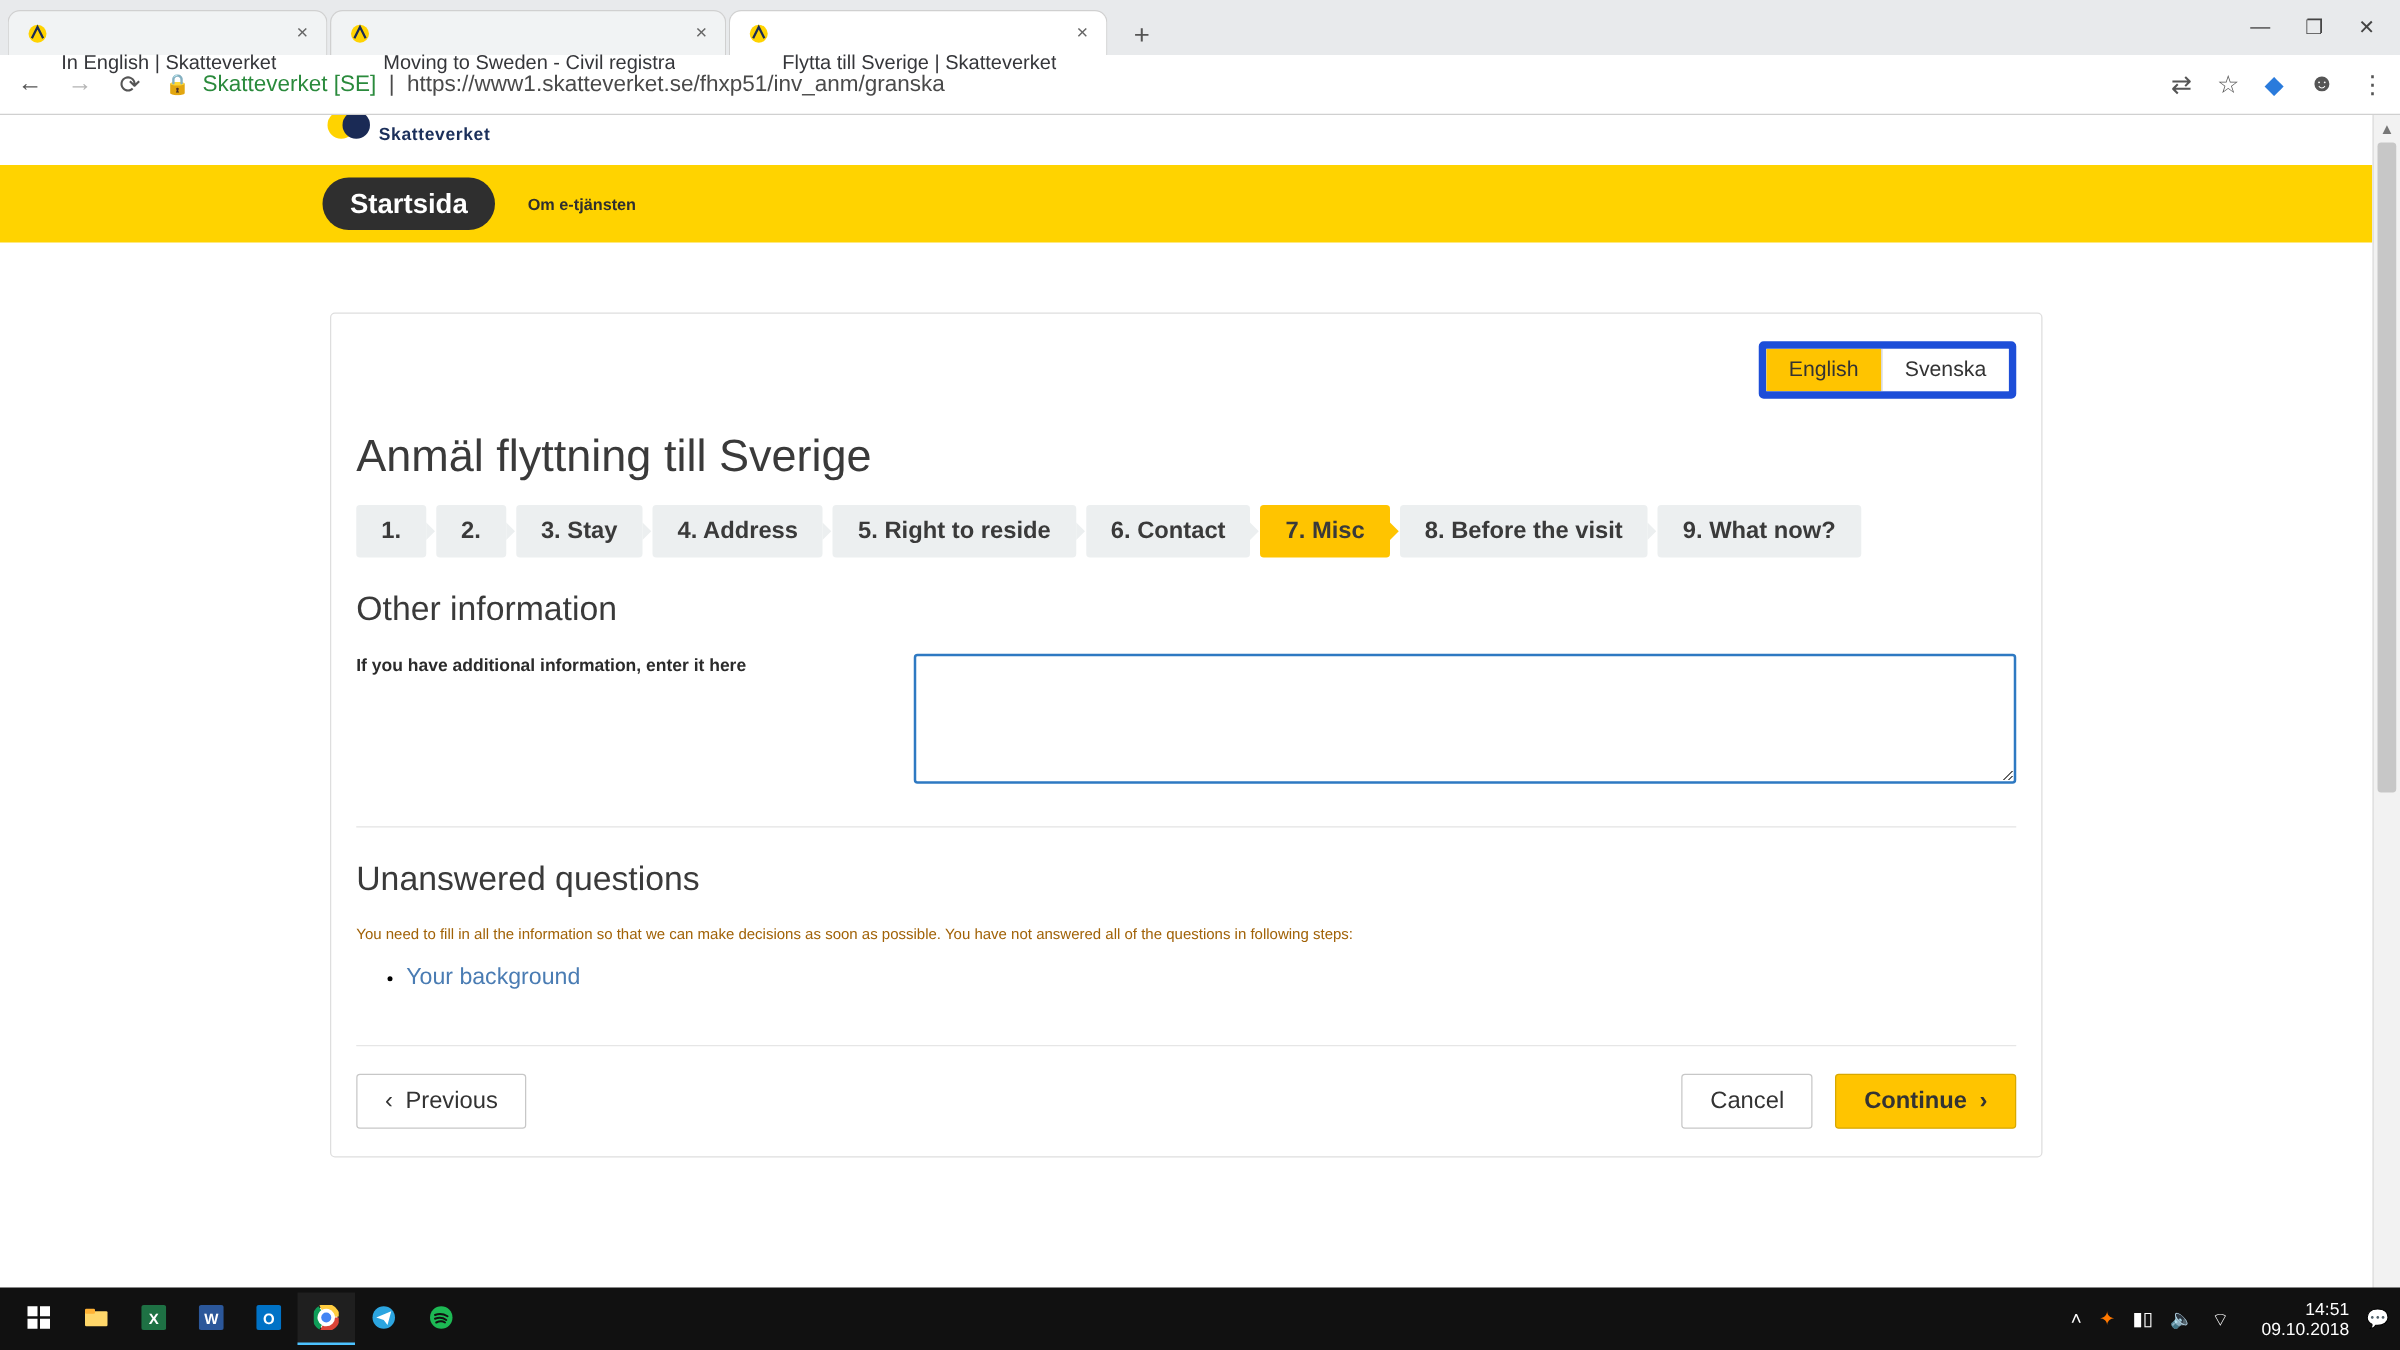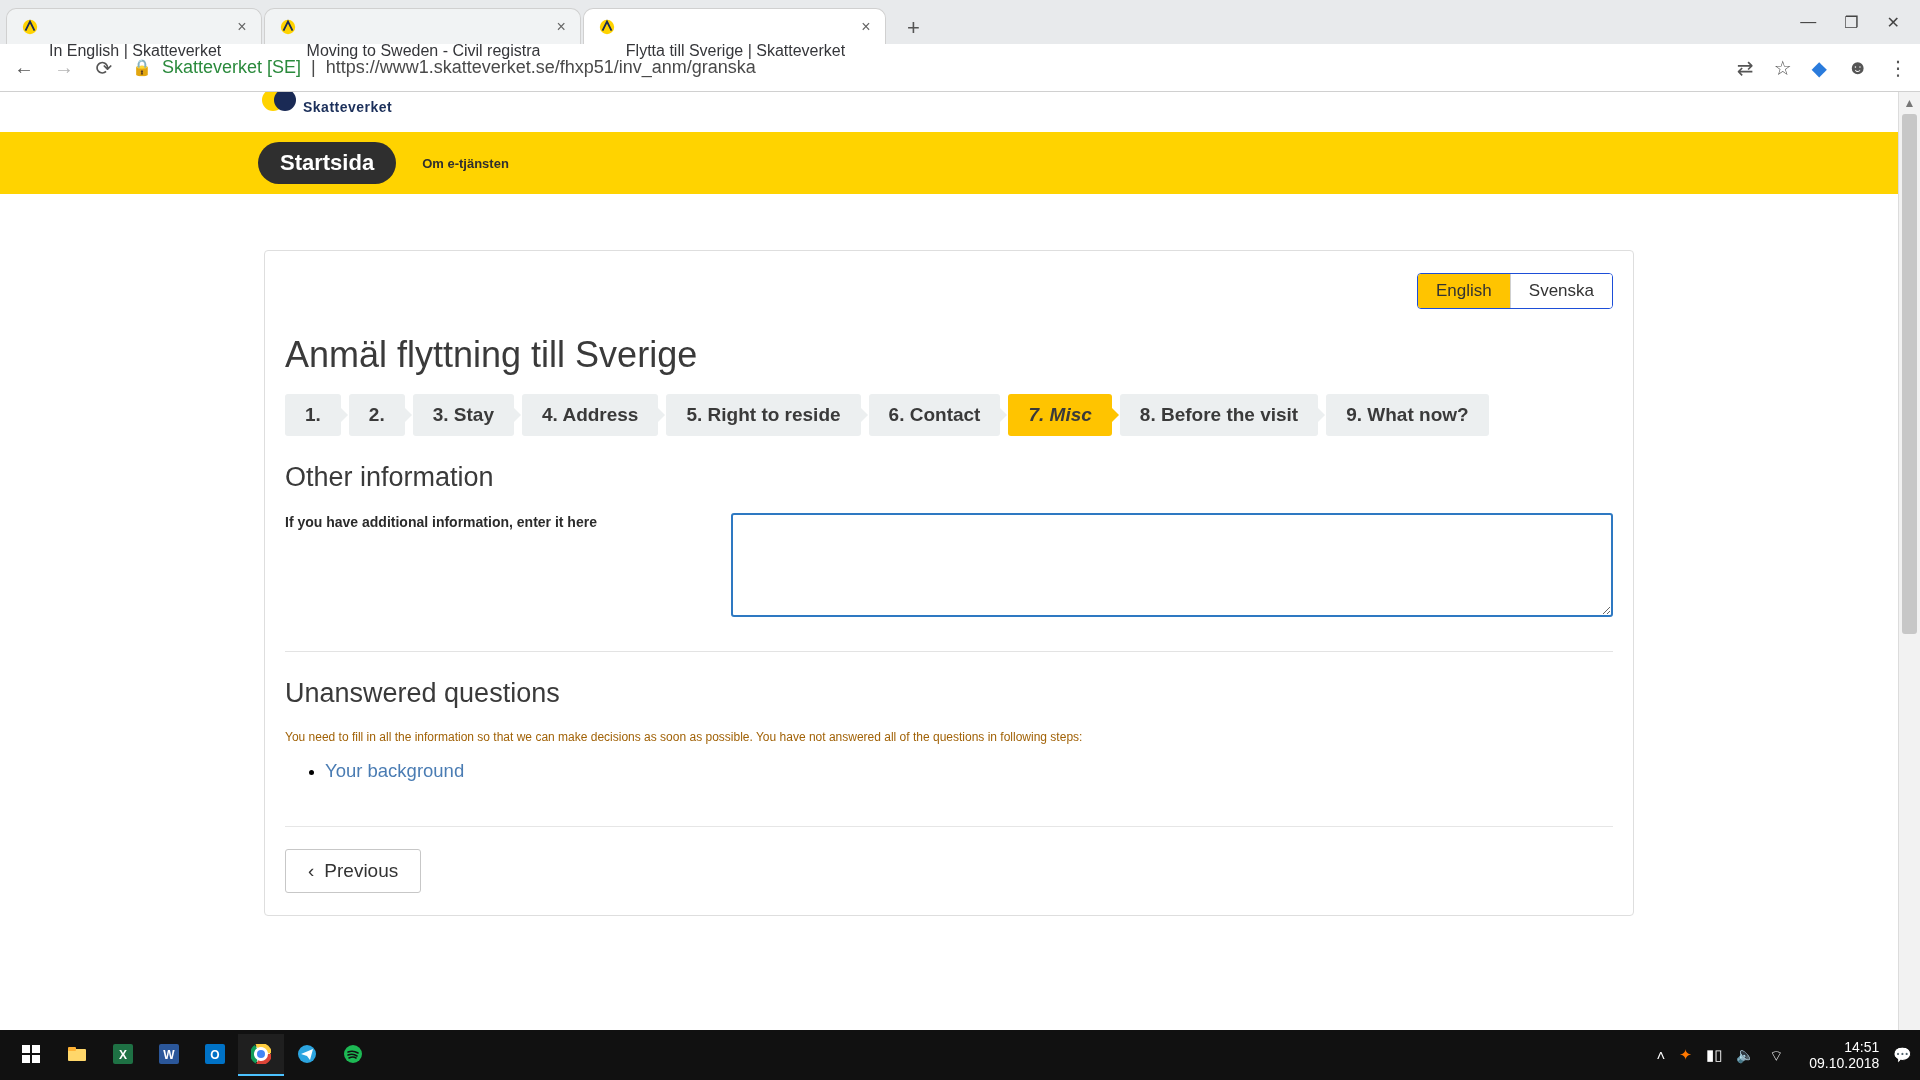--- a/index.html
+++ b/index.html
@@ -49,29 +49,29 @@
   .header-strip { height:40px; position:relative; }
   .logo-wrap{ position:absolute; left:255px; top:-4px; font-size:0;}
   .logo-wrap .brand-under{font-size:14px; color:#1b2f5a; font-weight:600; letter-spacing:.5px;}
 
   .yellowbar { height:62px; background:var(--yellow-bar); display:flex; align-items:center; padding-left:258px; gap:26px;}
   .pill { background:#2f2f2f; color:#fff; font-size:22px; font-weight:600; padding:8px 22px; border-radius:22px; cursor:pointer;}
   .yellowbar .link { font-size:13px; color:#2f2f2f; cursor:pointer;font-weight:bold;}
 
   .card { width:1370px; margin:56px auto 0 auto; background:#fff; border:1px solid #dedede; border-radius:4px; padding:22px 20px 22px 20px;}
   .lang-toggle{ display:flex; justify-content:flex-end; }
-  .lang-toggle .grp{display:flex; border:1px solid #1d4ed8; border-radius:4px; overflow:hidden;}
+  .lang-toggle .grp{display:flex; border:6px solid #1d4ed8; border-radius:4px; overflow:hidden;}
   .lang-toggle button{border:none; background:#fff; padding:7px 18px; font-size:17px; color:#333; cursor:pointer;}
   .lang-toggle button.active{background:#ffc400;}
   .lang-toggle button + button{border-left:1px solid #cfcfcf;}
 
   h1.page-title{ font-size:36px; font-weight:500; color:#3a3a3a; margin:25px 0 18px 0;}
   .steps{display:flex; gap:8px; margin-bottom:26px;}
   .step{ background:var(--step-bg); color:var(--step-text); font-size:19px; font-weight:600; padding:10px 20px; border-radius:3px; position:relative; cursor:pointer; white-space:nowrap;}
-  .step.active{ background:var(--step-active);font-style:italic;}
+  .step.active{ background:var(--step-active);}
   .step::after{content:""; position:absolute; right:-7px; top:50%; transform:translateY(-50%); border-left:7px solid var(--step-bg); border-top:7px solid transparent; border-bottom:7px solid transparent;}
   .step.active::after{border-left-color:var(--step-active);}
   .step:last-child::after{display:none;}
 
   h2.section{ font-size:27px; font-weight:400; color:#3a3a3a; margin-bottom:20px;}
   .hr-lite{border:none; border-top:1px solid #e3e3e3; margin:34px 0 26px 0;}
 
   .info-row{display:flex; gap:26px; align-items:flex-start;}
   .info-row label{flex:0 0 420px; font-size:14px; font-weight:600; color:#2b2b2b; line-height:1.35;}
   .info-row textarea{flex:1; height:104px; border:2px solid #2e79c2; border-radius:3px; resize:both; font-size:17px; padding:8px; outline:none;}
@@ -206,20 +206,27 @@
           <ul>
             <li><a href="#">Your background</a></li>
           </ul>
         </div>
 
         <div class="card-actions">
           <button class="btn">
             <span>‹</span>
             <span>Previous</span>
           </button>
+          <div class="right-grp">
+            <button class="btn">Cancel</button>
+            <button class="btn primary">
+              <span>Continue</span>
+              <span>›</span>
+            </button>
+          </div>
         </div>
       </div>
     </div>
 
     <div class="vscroll">
       <div class="up">▲</div>
       <div class="thumb"></div>
       <div class="down">▼</div>
     </div>
   </div>

